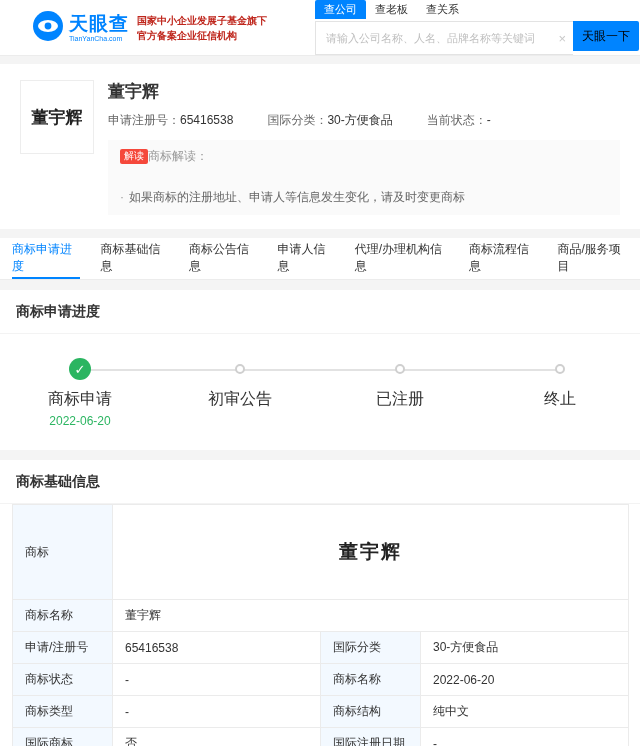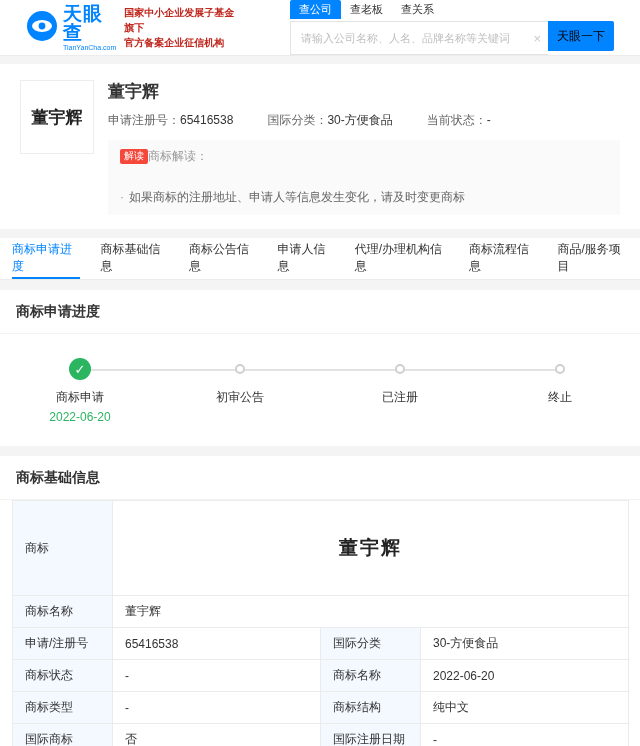--- a/index.html
+++ b/index.html
@@ -8,21 +8,21 @@
     background: #f4f4f4;
     font-family: "Liberation Sans", "DejaVu Sans", sans-serif;
     color: #333;
     font-size: 12px;
   }
   .page { width: 640px; }
 
   
   .header {
     background: #fff; height: 56px; display: flex; align-items: center;
-    padding: 0 26px; border-bottom: 1px solid #ececec;
+    padding: 0 1px; border-bottom: 1px solid #ececec; justify-content: flex-end;
   }
   .logo { display: flex; align-items: center; gap: 5px; cursor: pointer; }
   .logo-text { display: flex; flex-direction: column; line-height: 1; }
   .logo-cn { color: #0084ff; font-size: 19px; font-weight: bold; letter-spacing: 1px; }
   .logo-en { color: #0084ff; font-size: 7px; margin-top: 2px; }
   .slogan { margin-left: 8px; color: #bf261c; font-size: 10px; font-weight: bold; line-height: 1.5; }
   .search-area { margin-left: 48px; display: flex; flex-direction: column; }
   .search-tabs { display: flex; align-items: center; font-size: 11px; margin-bottom: 2px; }
   .search-tab { padding: 2px 9px; color: #333; cursor: pointer; }
   .search-tab.active { background: #0084ff; color: #fff; border-radius: 2px 2px 0 0; }
@@ -100,21 +100,21 @@
   .step { width: 25%; display: flex; flex-direction: column; align-items: center; position: relative; }
   .node-wrap { height: 22px; display: flex; align-items: center; justify-content: center; }
   .node-done {
     width: 22px; height: 22px; border-radius: 50%; background: #2bb561;
     color: #fff; font-size: 13px; display: flex; align-items: center; justify-content: center;
   }
   .node-pending {
     width: 10px; height: 10px; border-radius: 50%; background: #fff;
     border: 2px solid #cfcfcf;
   }
-  .step-label { margin-top: 9px; font-size: 12px; color: #333; }
+  .step-label { margin-top: 9px; font-size: 16px; color: #333; }
   .step-date { margin-top: 4px; font-size: 12px; color: #2bb561; }
 
   
   .info-table {
     width: 616px; margin: 0 12px; border-collapse: collapse;
     table-layout: fixed; font-size: 12px;
   }
   .info-table td { border: 1px solid #ebebeb; padding: 7px 12px; color: #333; }
   .label-cell { background: #f3f9ff; }
   .col-l { width: 100px; }

